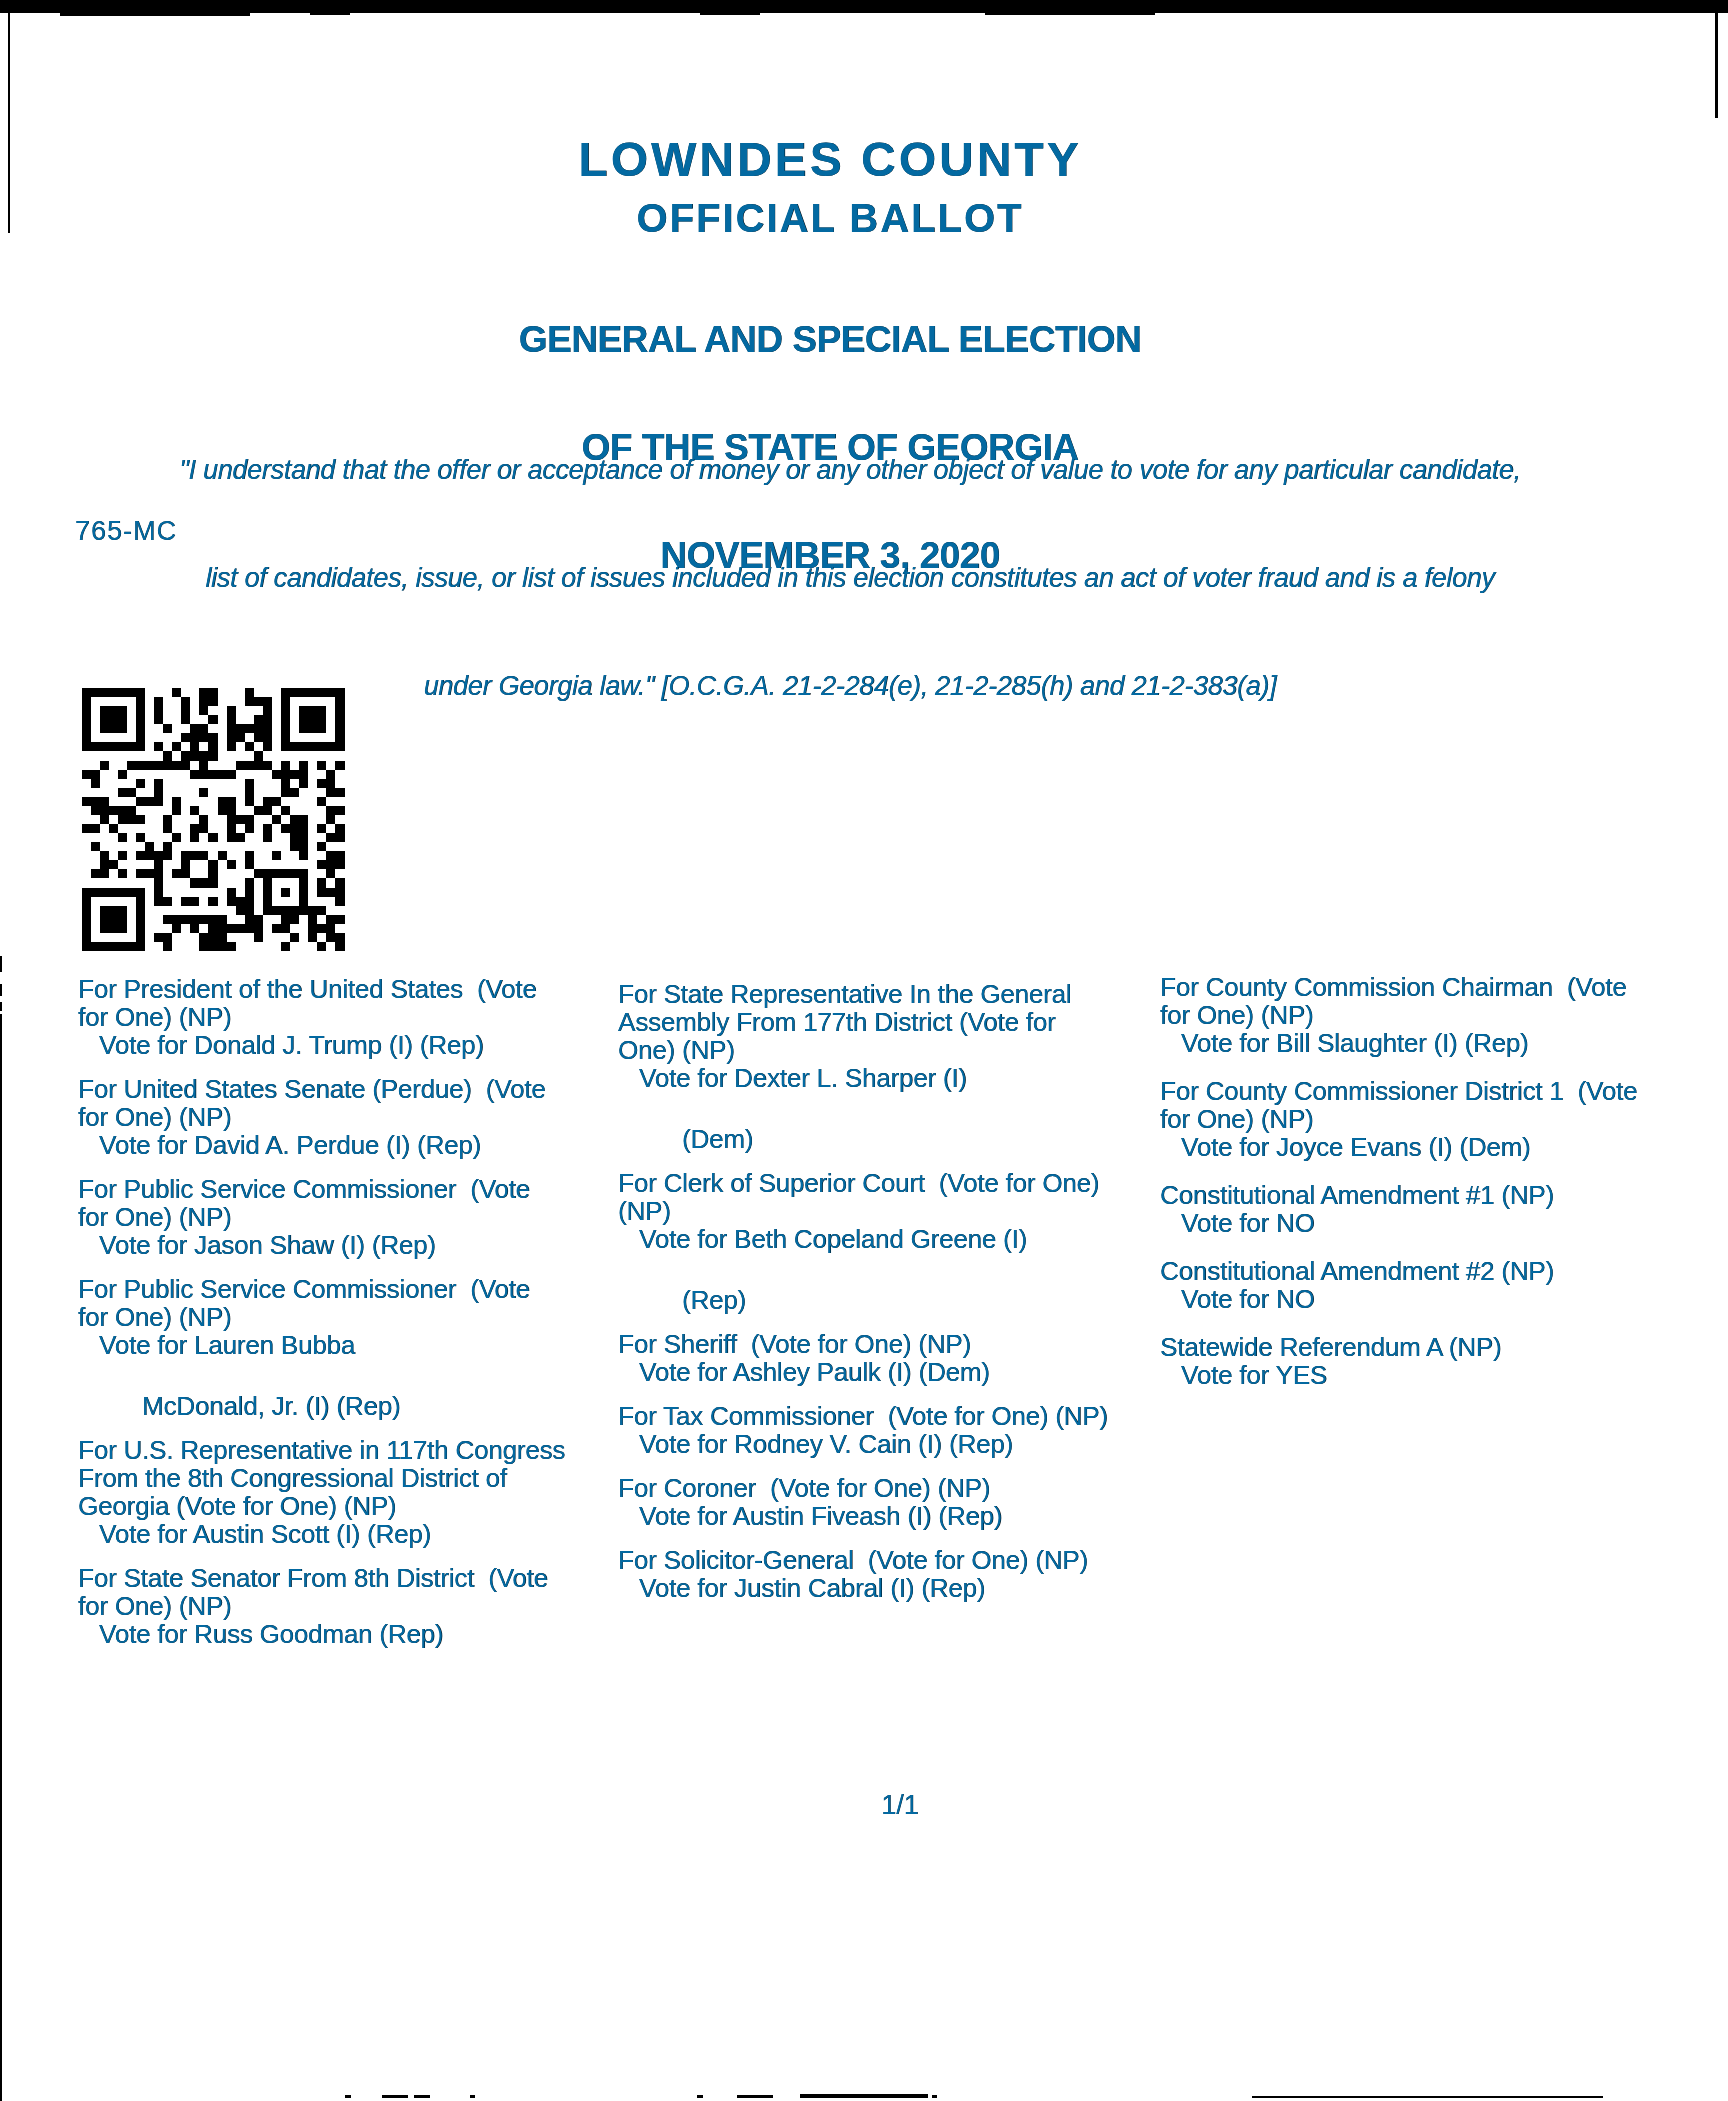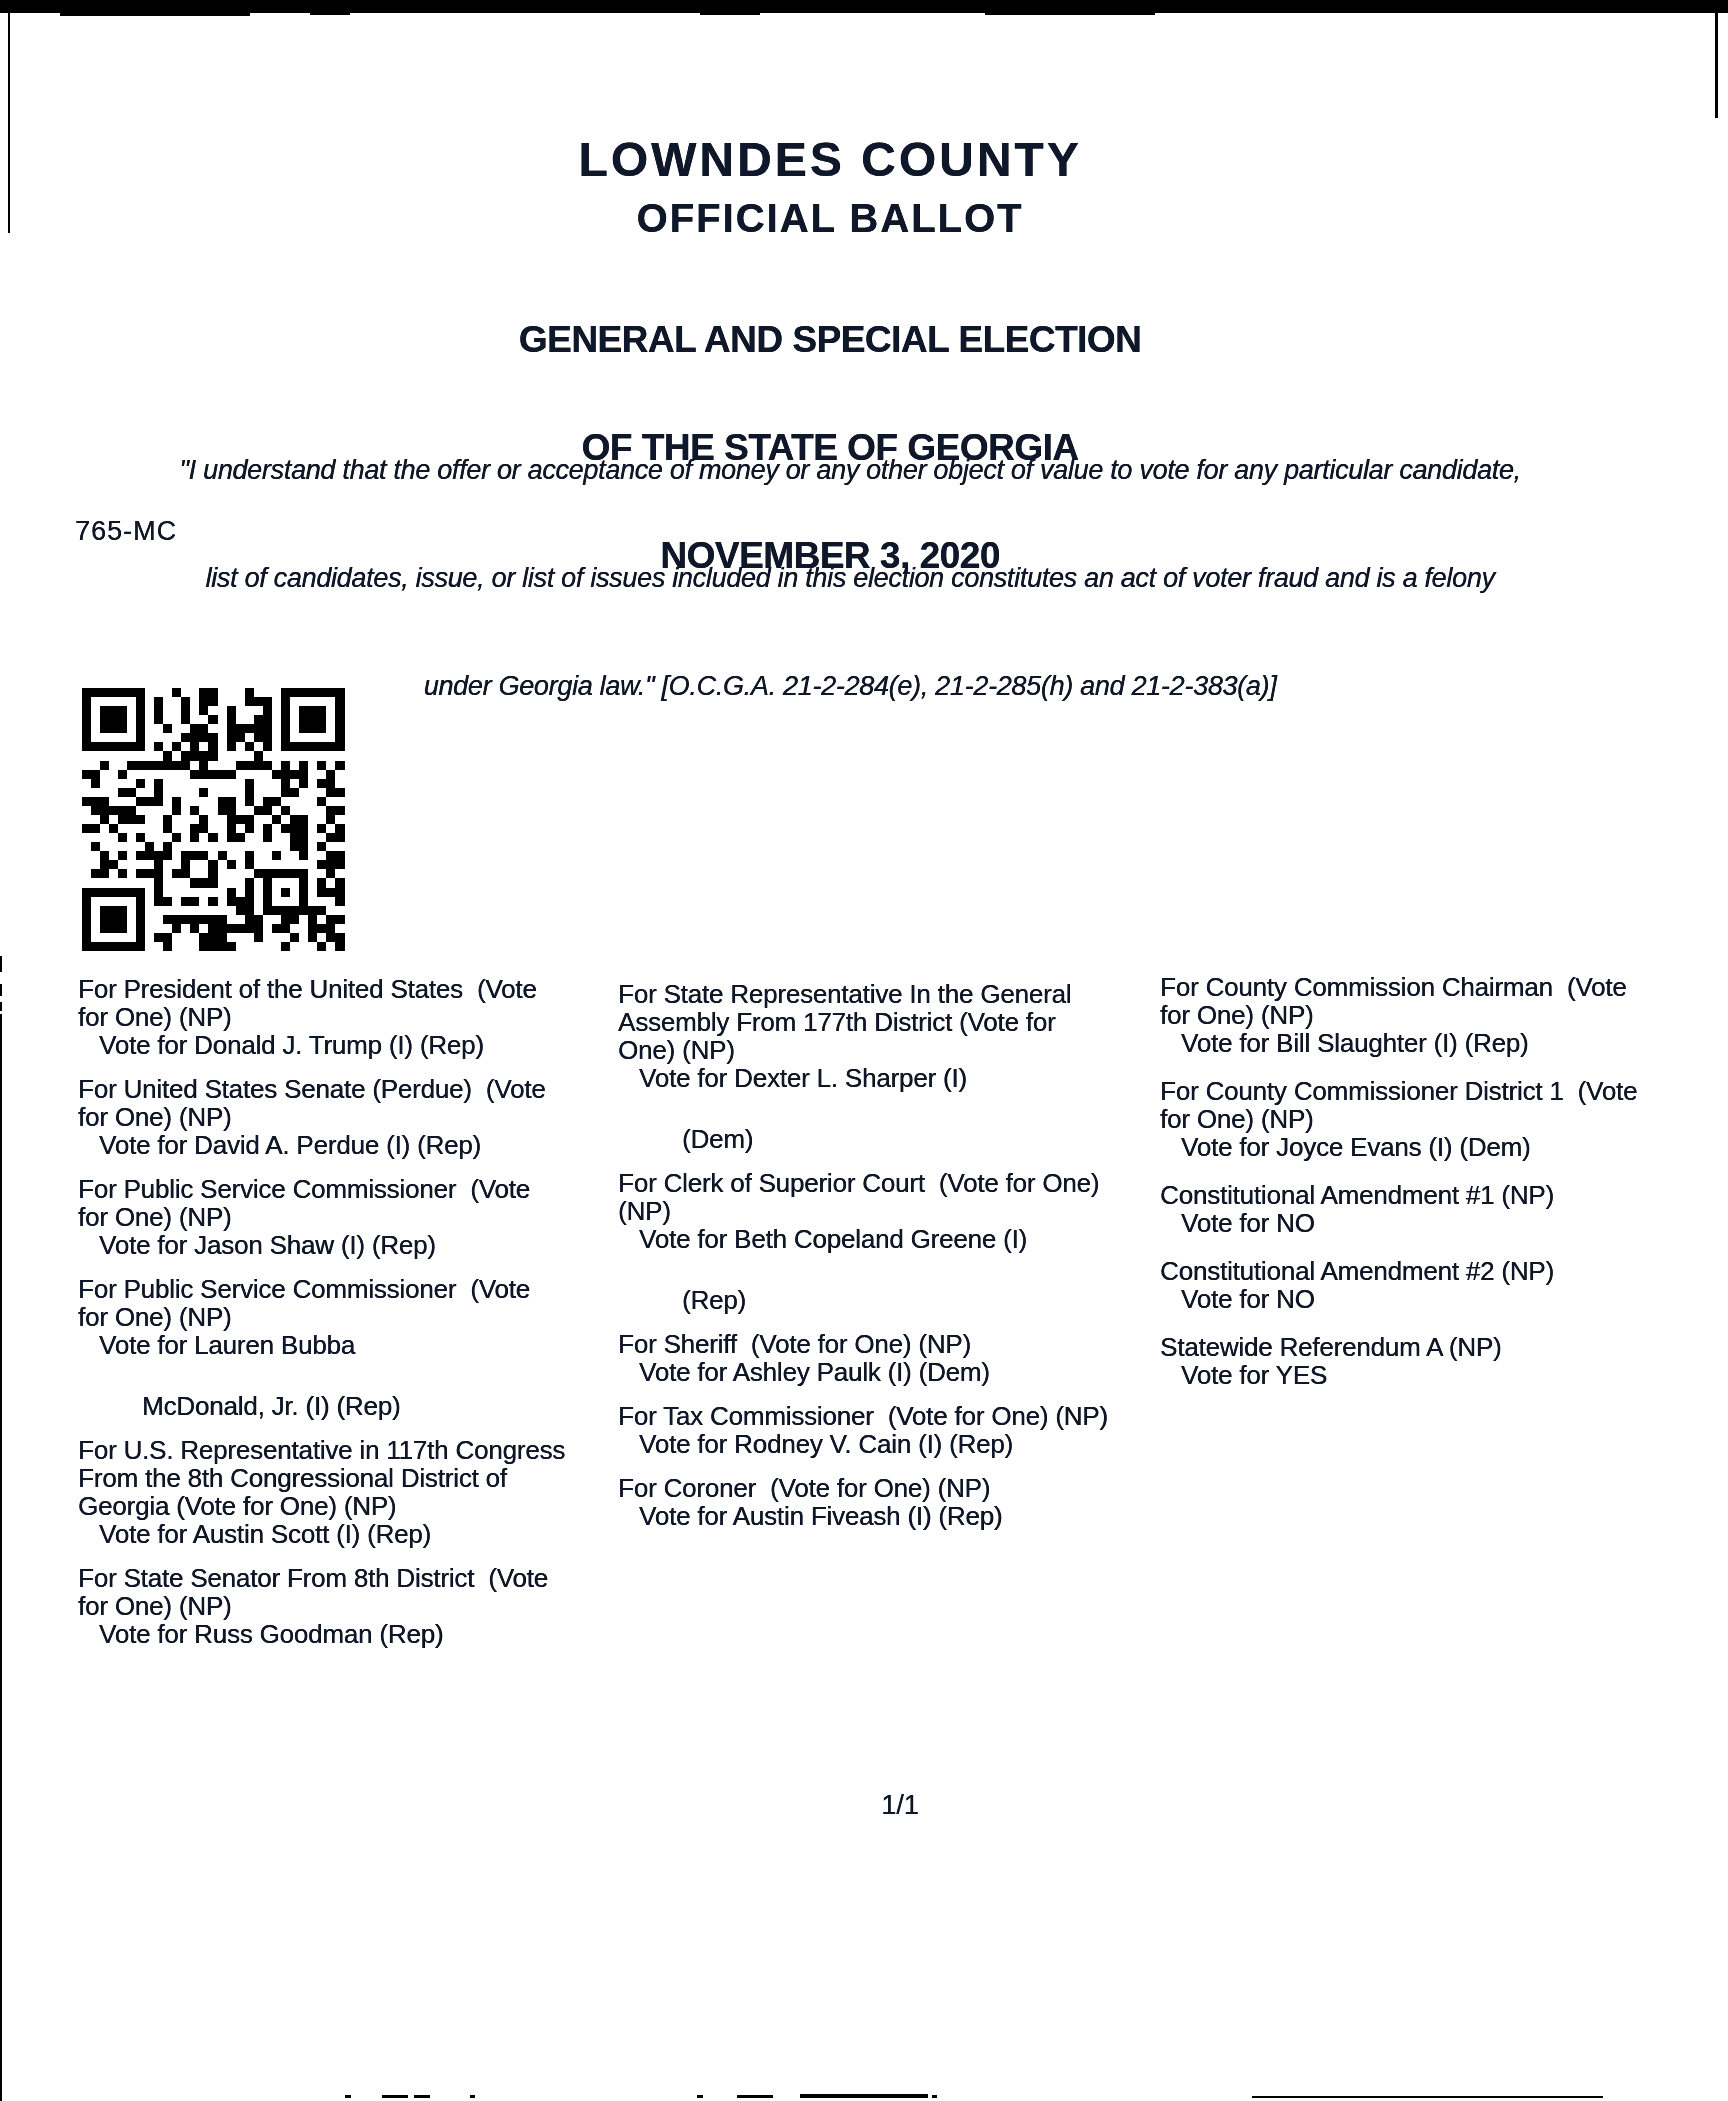--- a/index.html
+++ b/index.html
@@ -2,21 +2,21 @@
 <html><head>
 <meta charset="utf-8">
 <style>
   html, body { margin: 0; padding: 0; background: #ffffff; }
   .page {
     position: relative;
     width: 1728px;
     height: 2101px;
     background: #ffffff;
     font-family: "Liberation Sans", "DejaVu Sans", sans-serif;
-    color: #0f172a;
+    color: #0369a1;
     overflow: hidden;
     text-shadow: 0.3px 0 0 #000;
   }
   .artifact { position: absolute; background: #000; }
 
   
   .hdr { position: absolute; left: 0; width: 1660px; text-align: center; white-space: pre; }
   .county       { top: 138px; font-size: 48px; font-weight: bold; letter-spacing: 3px; line-height: 44px; }
   .ballot-type  { top: 198px; font-size: 40px; font-weight: bold; letter-spacing: 2px; line-height: 40px; }
   .election     { top: 250px; font-size: 37px; font-weight: bold; letter-spacing: -0.5px; line-height: 36px; }
@@ -542,20 +542,24 @@
           <div class="line vote">Vote for Ashley Paulk (I) (Dem)</div>
         </article>
         <article class="contest">
           <div class="line heading">For Tax Commissioner  (Vote for One) (NP)</div>
           <div class="line vote">Vote for Rodney V. Cain (I) (Rep)</div>
         </article>
         <article class="contest">
           <div class="line heading">For Coroner  (Vote for One) (NP)</div>
           <div class="line vote">Vote for Austin Fiveash (I) (Rep)</div>
         </article>
+        <article class="contest">
+          <div class="line heading">For Solicitor-General  (Vote for One) (NP)</div>
+          <div class="line vote">Vote for Justin Cabral (I) (Rep)</div>
+        </article>
       </section>
       <section class="column col3">
         <article class="contest">
           <div class="line heading">For County Commission Chairman  (Vote</div>
           <div class="line heading">for One) (NP)</div>
           <div class="line vote">Vote for Bill Slaughter (I) (Rep)</div>
         </article>
         <article class="contest">
           <div class="line heading">For County Commissioner District 1  (Vote</div>
           <div class="line heading">for One) (NP)</div>

